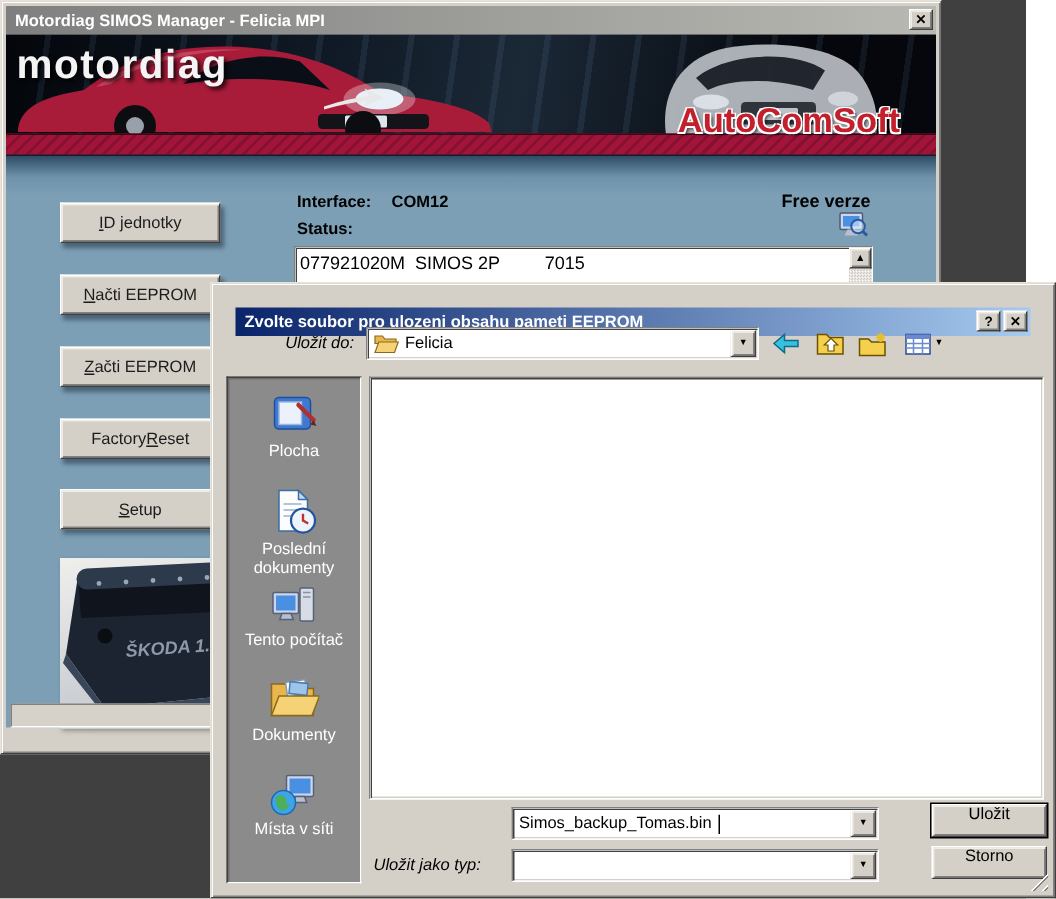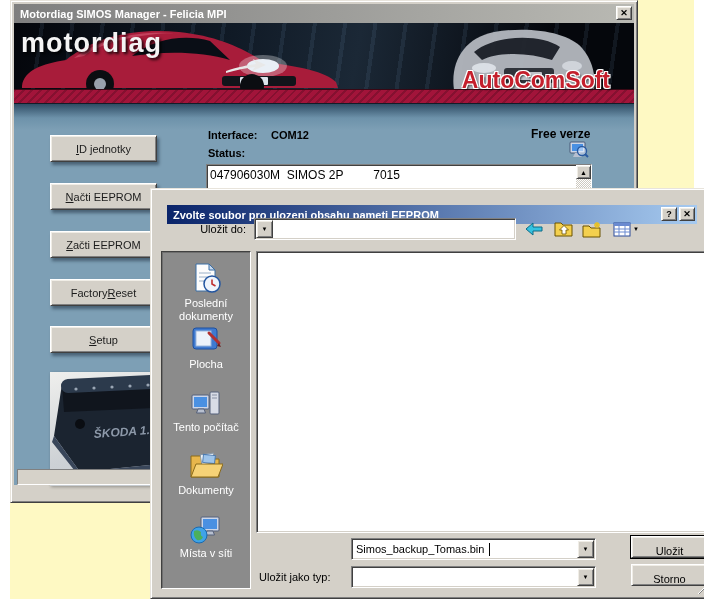--- a/index.html
+++ b/index.html
@@ -1,18 +1,18 @@
 <!DOCTYPE html>
 <html><head>
 <meta charset="utf-8">
 <style>
   * { margin:0; padding:0; box-sizing:border-box; }
   html,body { width:704px; height:599px; background:#ffffff; overflow:hidden; }
   body { font-family:"Liberation Sans", sans-serif; font-size:11px; color:#000; }
-  .screen { position:relative; width:684px; height:599px; background:#fef9c3;margin-left:10px; }
+  .screen { position:relative; width:684px; height:599px; background:#404040; }
 
   
   .raised { border:1px solid; border-color:#ffffff #404040 #404040 #ffffff;
             box-shadow: inset 1px 1px 0 #f0ede6, inset -1px -1px 0 #808080; background:#d4d0c8; }
   .sunken-deep { border:1px solid; border-color:#808080 #ffffff #ffffff #808080;
             box-shadow: inset 1px 1px 0 #404040, inset -1px -1px 0 #d4d0c8; background:#fff; }
 
   
   .main-window { position:absolute; left:0; top:0; width:628px; height:503px;
     background:#d4d0c8; padding:3px;
@@ -65,40 +65,40 @@
     background:linear-gradient(165deg,#efefed,#cdd1d5 60%,#c2c8cd); overflow:hidden;
     box-shadow:1px 1px 3px rgba(0,0,0,0.3); }
   .statusbar { position:absolute; left:3px; right:3px; bottom:0; height:16px; background:#d6d2c9;
     border:1px solid; border-color:#808080 #ffffff #ffffff #808080; }
 
   
   .dialog { position:absolute; left:140px; top:188px; width:564px; height:411px;
     background:#d4d0c8; padding:16px;
     border:1px solid; border-color:#e8e4dc #404040 #404040 #e8e4dc;
     box-shadow: inset 1px 1px 0 #ffffff, inset -1px -1px 0 #808080; z-index:10; }
-  .dlg-label { position:absolute; line-height:22px; }
+  .dlg-label { position:absolute; line-height:22px;font-style:italic; }
   .combo { position:absolute; height:22px; display:flex; align-items:center; background:#fff;
     border:1px solid; border-color:#808080 #ffffff #ffffff #808080;
     box-shadow: inset 1px 1px 0 #404040, inset -1px -1px 0 #d4d0c8; }
   .combo-text { flex:1; padding-left:4px; display:flex; align-items:center; gap:4px; overflow:hidden; white-space:nowrap; }
   .drop-btn { width:17px; height:18px; margin:1px; display:flex; align-items:center; justify-content:center;
     font-size:6px; flex:none; }
   .caret-bar { display:inline-block; width:1px; height:13px; background:#000; margin-left:1px; }
   .toolbar { position:absolute; left:372px; top:29px; display:flex; align-items:center; gap:7px; }
   .tool { width:22px; height:22px; display:flex; align-items:center; justify-content:center; cursor:pointer; }
   .tool.wide { width:32px; gap:2px; }
   .tool .dd { font-size:6px; }
   .places { position:absolute; left:10px; top:62px; width:90px; bottom:9px;
     background:#8b8b8b; border:1px solid; border-color:#404040 #ffffff #ffffff #404040;
     box-shadow: inset 1px 1px 0 #6e6e6e; display:flex; flex-direction:column; align-items:center;
     padding-top:10px; gap:0; }
   .place { width:84px; min-height:63px; display:flex; flex-direction:column; align-items:center; gap:3px;
     color:#fff; text-align:center; line-height:1.15; cursor:pointer; }
   .filelist { position:absolute; left:105px; top:62px; width:450px; height:282px; }
-  .dlg-btn { position:absolute; left:480px; width:77px; height:22px; display:flex; align-items:flex-end;
+  .dlg-btn { position:absolute; left:480px; width:77px; height:22px; display:flex; align-items:flex-start;
     justify-content:center; cursor:pointer; }
   .dlg-btn.default { outline:1px solid #000; }
   .grip { position:absolute; right:4px; bottom:4px; width:13px; height:13px;
     background:repeating-linear-gradient(135deg, #ffffff 0 1px, #808080 1px 2px, transparent 2px 5px);
     clip-path:polygon(100% 0, 100% 100%, 0 100%); }
 </style>
 </head>
 <body>
 
 <div class="screen">
@@ -177,21 +177,21 @@
 
       <svg class="msearch" width="20" height="18" viewBox="0 0 20 18">
         <rect x="1" y="1" width="15" height="11" rx="1" fill="#cdd6e6" stroke="#4a5a78"></rect>
         <rect x="3" y="3" width="11" height="7" fill="#4a90e2"></rect>
         <path d="M6 12 l-2 4 h9 l-2 -4 z" fill="#b8c0d0"></path>
         <circle cx="13" cy="10" r="4.5" fill="rgba(220,235,255,0.6)" stroke="#2a5aa0" stroke-width="1.4"></circle>
         <line x1="16" y1="13" x2="19" y2="16" stroke="#2a5aa0" stroke-width="2"></line>
       </svg>
 
       <div class="unit-list sunken-deep">
-        <span class="unit-text">047906030M  SIMOS 2P         7015</span>
+        <span class="unit-text">077921020M  SIMOS 2P         7015</span>
         <span class="vscroll">
           <span class="scroll-up raised">
             <span>▲</span>
           </span>
         </span>
       </div>
 
       <div class="ecu-photo">
         <svg width="150" height="114" viewBox="0 0 150 114">
           <polygon points="12,12 148,4 150,88 30,100 4,64" fill="#1b2430"></polygon>
@@ -225,20 +225,27 @@
         </span>
         <span class="tb-btn raised">
           <span>✕</span>
         </span>
       </span>
     </div>
 
     <div class="dlg-label" style="left:10px; top:29px; width:85px; text-align:right;">Uložit do:</div>
 
     <div class="combo" style="left:103px; top:29px; width:262px;">
+      <span class="combo-text">
+        <svg width="17" height="14" viewBox="0 0 17 14">
+          <path d="M1 2 h5 l1.5 2 H15 v3 H1 z" fill="#e8b64c" stroke="#8a6a1a" stroke-width="0.8"></path>
+          <path d="M1 13 L3.5 6 H16.5 L14 13 Z" fill="#f6d276" stroke="#8a6a1a" stroke-width="0.8"></path>
+        </svg>
+        <span>Felicia</span>
+      </span>
       <span class="drop-btn raised">
         <span>▼</span>
       </span>
     </div>
 
     <div class="toolbar">
       <span class="tool">
         <svg width="18" height="16" viewBox="0 0 18 16">
           <path d="M8 2 v4 h9 v4 H8 v4 L1 8 Z" fill="#35c2e0" stroke="#0e6a86" stroke-width="1"></path>
         </svg>
@@ -270,44 +277,44 @@
             <line x1="1" y1="7" x2="17" y2="7"></line>
               <line x1="1" y1="10" x2="17" y2="10"></line>
           </g>
         </svg>
         <span class="dd">▼</span>
       </span>
     </div>
 
     <div class="places">
       <div class="place">
+        <svg width="32" height="30" viewBox="0 0 32 30">
+          <rect x="3" y="3" width="24" height="21" rx="3" fill="#3f7ad0" stroke="#1d4f9e"></rect>
+          <rect x="6" y="6" width="15" height="15" fill="#ecf2fb" stroke="#9db8dd"></rect>
+          <line x1="19" y1="8" x2="29" y2="18" stroke="#b03030" stroke-width="3" stroke-linecap="round"></line>
+          <polygon points="29,18 31,22 27,21" fill="#6a2020"></polygon>
+        </svg>
+        <span>Plocha</span>
+      </div>
+      <div class="place">
         <svg width="32" height="32" viewBox="0 0 32 32">
           <path d="M6 2 h13 l6 6 v21 H6 z" fill="#fdfdfd" stroke="#3a6ea5"></path>
           <path d="M19 2 l6 6 h-6 z" fill="#c6d8ee" stroke="#3a6ea5"></path>
           <g stroke="#9ab0c8" stroke-width="1">
               <line x1="9" y1="11" x2="21" y2="11"></line>
               <line x1="9" y1="15" x2="21" y2="15"></line>
               <line x1="9" y1="19" x2="16" y2="19"></line>
             </g>
           <circle cx="22" cy="22" r="8" fill="#eef4fc" stroke="#2255a0" stroke-width="1.5"></circle>
           <path d="M22 17.5 v4.5 l3.5 2" stroke="#c03030" stroke-width="1.6" fill="none"></path>
         </svg>
         <span>Poslední dokumenty</span>
       </div>
       <div class="place">
         <svg width="32" height="30" viewBox="0 0 32 30">
-          <rect x="3" y="3" width="24" height="21" rx="3" fill="#3f7ad0" stroke="#1d4f9e"></rect>
-          <rect x="6" y="6" width="15" height="15" fill="#ecf2fb" stroke="#9db8dd"></rect>
-          <line x1="19" y1="8" x2="29" y2="18" stroke="#b03030" stroke-width="3" stroke-linecap="round"></line>
-          <polygon points="29,18 31,22 27,21" fill="#6a2020"></polygon>
-        </svg>
-        <span>Plocha</span>
-      </div>
-      <div class="place">
-        <svg width="32" height="30" viewBox="0 0 32 30">
           <rect x="20" y="4" width="9" height="22" rx="1" fill="#d8dce6" stroke="#55607a"></rect>
           <line x1="22" y1="7" x2="27" y2="7" stroke="#8890a4"></line>
             <line x1="22" y1="10" x2="27" y2="10" stroke="#8890a4"></line>
           <rect x="2" y="7" width="17" height="14" rx="1" fill="#cdd6e8" stroke="#55607a"></rect>
           <rect x="4" y="9" width="13" height="10" fill="#4a90e2"></rect>
           <path d="M8 21 h6 l1.5 4 H6.5 z" fill="#b8c0d0" stroke="#55607a"></path>
         </svg>
         <span>Tento počítač</span>
       </div>
       <div class="place">

